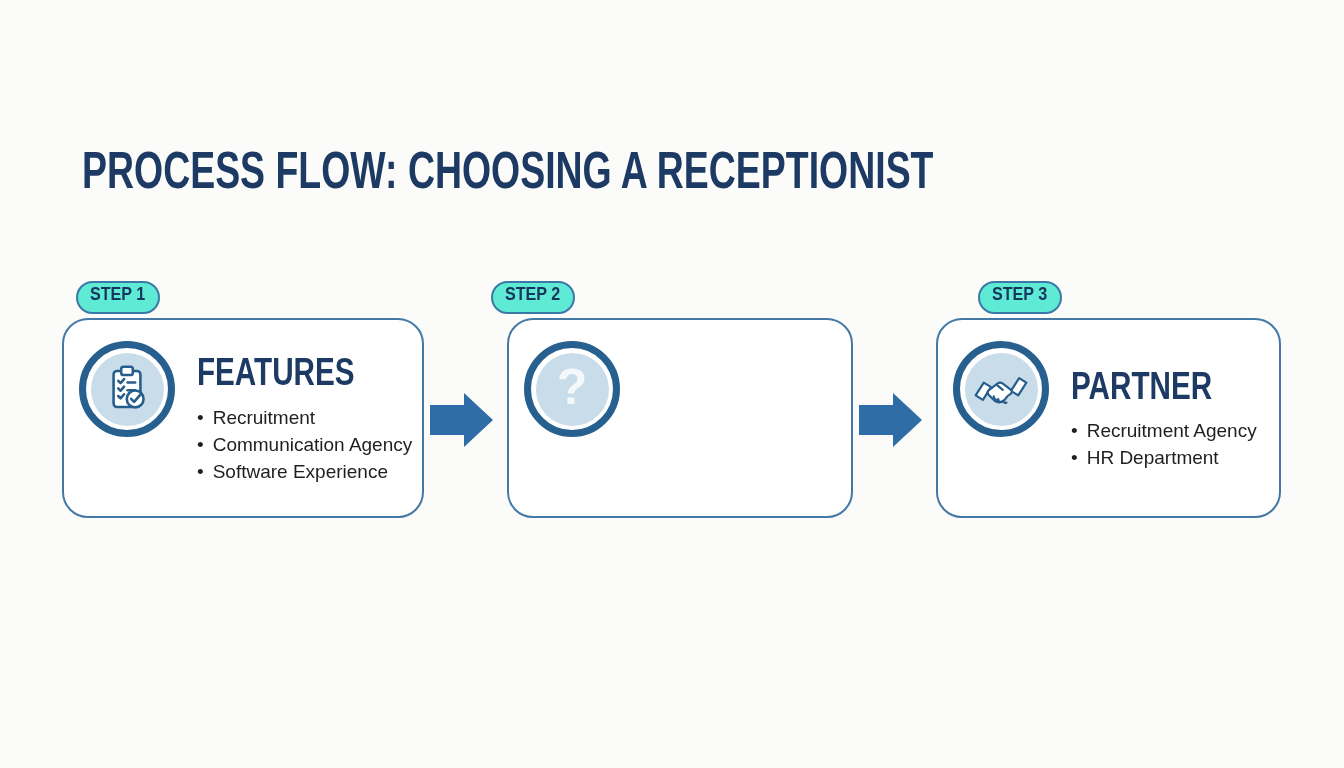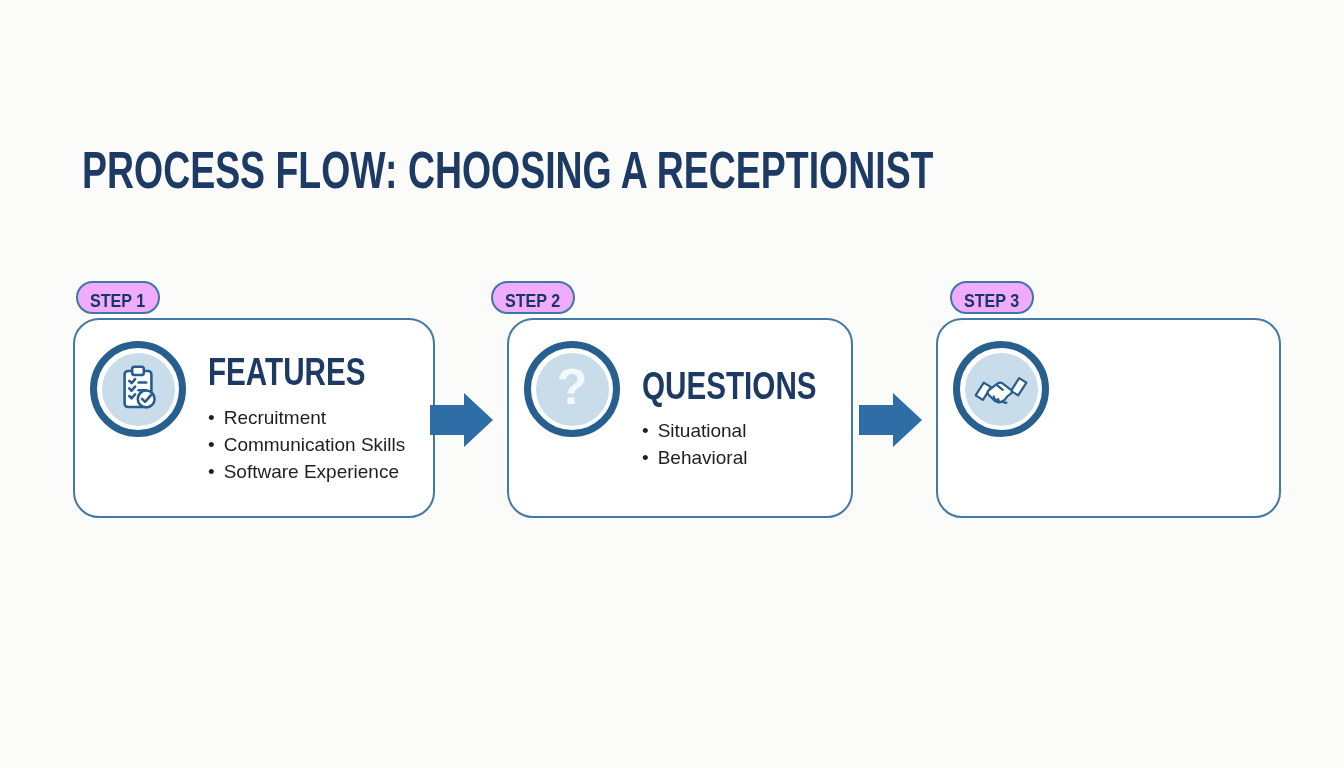--- a/index.html
+++ b/index.html
@@ -24,25 +24,25 @@
     transform-origin: left center;
     letter-spacing: 0px;
   }
 
   
   .step-badge {
     position: absolute;
     top: 281px;
     height: 33px;
     width: 84px;
-    background: #f0abfc;
+    background: #5eead4;
     border: 2px solid #3c78a6;
     border-radius: 17px;
     display: flex;
-    align-items: flex-end;
+    align-items: flex-start;
     justify-content: center;
   }
   .step-badge span {
     font-size: 19px;
     font-weight: 700;
     color: #16365c;
     transform: scaleX(0.85);
     transform-origin: center;
     white-space: nowrap;
   }
@@ -53,27 +53,27 @@
     top: 318px;
     height: 200px;
     background: #ffffff;
     border: 2px solid #4579a5;
     border-radius: 26px;
     display: flex;
     flex-direction: row;
     align-items: flex-start;
     padding: 0 10px 0 15px;
   }
-  .box-1 { left: 73px;  width: 362px; }
+  .box-1 { left: 62px;  width: 362px; }
   .box-2 { left: 507px; width: 346px; }
   .box-3 { left: 936px; width: 345px; }
 
   .badge-1 { left: 76px;  }
   .badge-2 { left: 491px; }
-  .badge-3 { left: 950px; }
+  .badge-3 { left: 978px; }
 
   
   .icon-circle {
     margin-top: 21px;
     width: 96px;
     height: 96px;
     min-width: 96px;
     border-radius: 50%;
     background: #ffffff;
     border: 7px solid #27608f;
@@ -162,47 +162,40 @@
         <path d="M24.5 31.5 H28"></path>
         <circle cx="31" cy="32.5" r="7.2" fill="#ffffff"></circle>
         <path d="M27.5 32.5 l2.6 2.6 5 -5.8"></path>
       </svg>
     </div>
   </div>
   <div class="box-content">
     <div class="box-title">FEATURES</div>
     <ul class="bullet-list">
       <li>Recruitment</li>
-      <li>Communication Skills</li>
+      <li>Communication Agency</li>
       <li>Software Experience</li>
     </ul>
   </div>
 </div>
 
 <div class="flow-arrow arrow-1">
   <svg width="64" height="56" viewBox="0 0 64 56">
     <polygon points="0,13 34,13 34,1 63,28 34,55 34,43 0,43" fill="#2e6da6"></polygon>
   </svg>
 </div>
 
 <div class="step-badge badge-2">
   <span>STEP 2</span>
 </div>
 <div class="step-box box-2">
   <div class="icon-circle">
     <div class="icon-inner">
       <div class="qmark">?</div>
     </div>
-  </div>
-  <div class="box-content">
-    <div class="box-title">QUESTIONS</div>
-    <ul class="bullet-list">
-      <li>Situational</li>
-      <li>Behavioral</li>
-    </ul>
   </div>
 </div>
 
 <div class="flow-arrow arrow-2">
   <svg width="64" height="56" viewBox="0 0 64 56">
     <polygon points="0,13 34,13 34,1 63,28 34,55 34,43 0,43" fill="#2e6da6"></polygon>
   </svg>
 </div>
 
 <div class="step-badge badge-3">
@@ -215,13 +208,20 @@
         <path d="M4 31 L13 17 L21 22 L12 36 Z" fill="#ffffff"></path>
         <path d="M60 17 L51 31 L43 26 L52 12 Z" fill="#ffffff"></path>
         <path d="M19 25 L28 18 Q31 16 34 18 L43 25 Q45 27 43 29 L39 32 Q33 42 25 37 L18 30 Q16 27 19 25 Z" fill="#ffffff"></path>
         <path d="M28 20 L34 25"></path>
         <path d="M24 32 q0 4 4 4"></path>
         <path d="M29 35 q0 4 4 3"></path>
         <path d="M34 37 q1 3 4 2"></path>
       </svg>
     </div>
   </div>
+  <div class="box-content">
+    <div class="box-title">PARTNER</div>
+    <ul class="bullet-list">
+      <li>Recruitment Agency</li>
+      <li>HR Department</li>
+    </ul>
+  </div>
 </div>
 
 </body></html>

